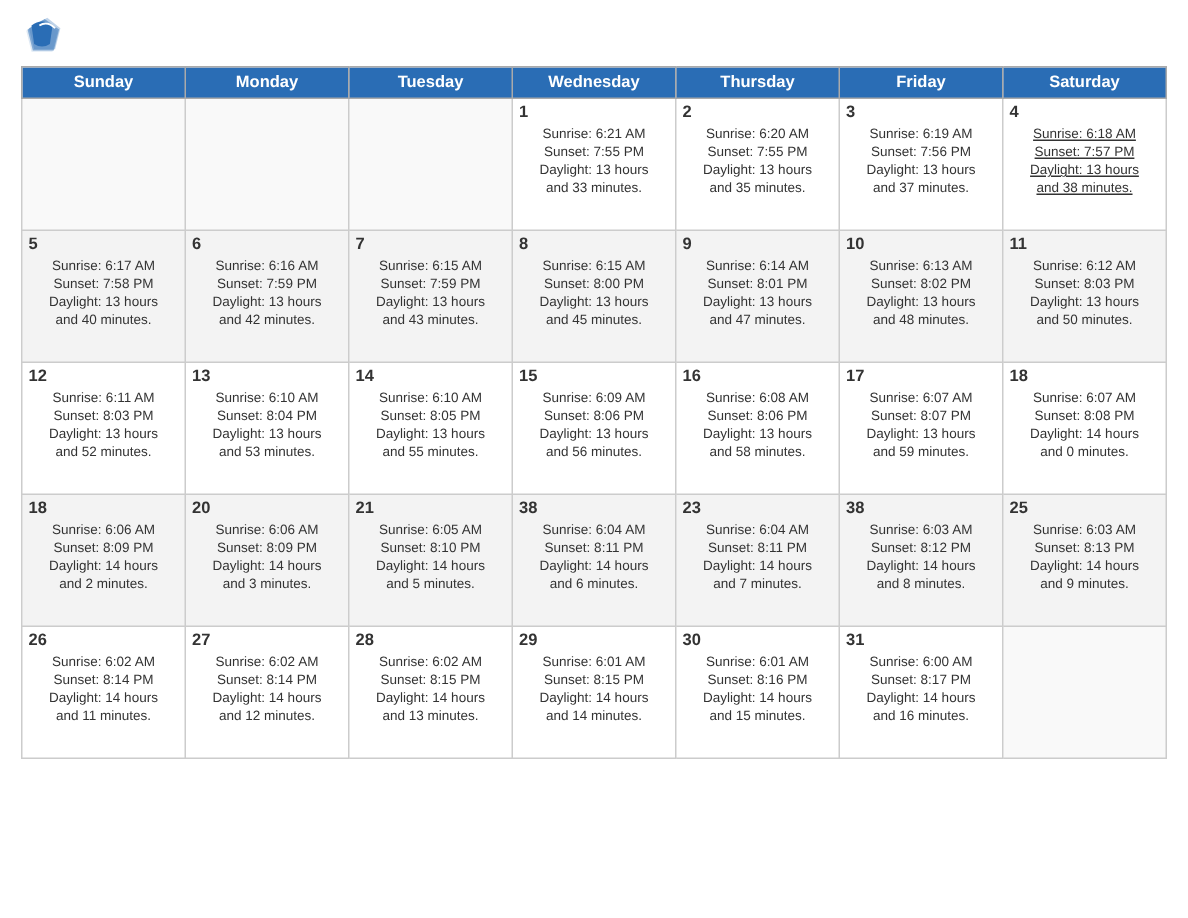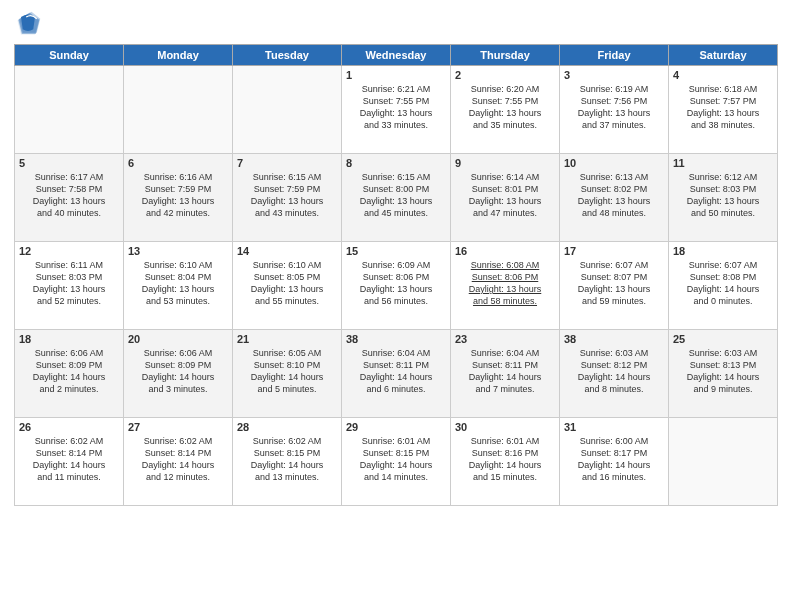--- a/index.html
+++ b/index.html
@@ -149,21 +149,21 @@
           </td>
           <td>
             <div class="day-num">3</div>
             <div class="cell-text" style="white-space: pre-line;">Sunrise: 6:19 AM
 Sunset: 7:56 PM
 Daylight: 13 hours
 and 37 minutes.</div>
           </td>
           <td>
             <div class="day-num">4</div>
-            <div class="cell-text" style="white-space: pre-line;">Sunrise: 6:18 AM
+            <div class="cell-text" style="white-space: pre-line; text-decoration: underline;">Sunrise: 6:18 AM
 Sunset: 7:57 PM
 Daylight: 13 hours
 and 38 minutes.</div>
           </td>
         </tr>
         <tr class="row-shade">
           <td>
             <div class="day-num">5</div>
             <div class="cell-text" style="white-space: pre-line;">Sunrise: 6:17 AM
 Sunset: 7:58 PM
@@ -237,21 +237,21 @@
           </td>
           <td>
             <div class="day-num">15</div>
             <div class="cell-text" style="white-space: pre-line;">Sunrise: 6:09 AM
 Sunset: 8:06 PM
 Daylight: 13 hours
 and 56 minutes.</div>
           </td>
           <td>
             <div class="day-num">16</div>
-            <div class="cell-text" style="white-space: pre-line; text-decoration: underline;">Sunrise: 6:08 AM
+            <div class="cell-text" style="white-space: pre-line;">Sunrise: 6:08 AM
 Sunset: 8:06 PM
 Daylight: 13 hours
 and 58 minutes.</div>
           </td>
           <td>
             <div class="day-num">17</div>
             <div class="cell-text" style="white-space: pre-line;">Sunrise: 6:07 AM
 Sunset: 8:07 PM
 Daylight: 13 hours
 and 59 minutes.</div>

